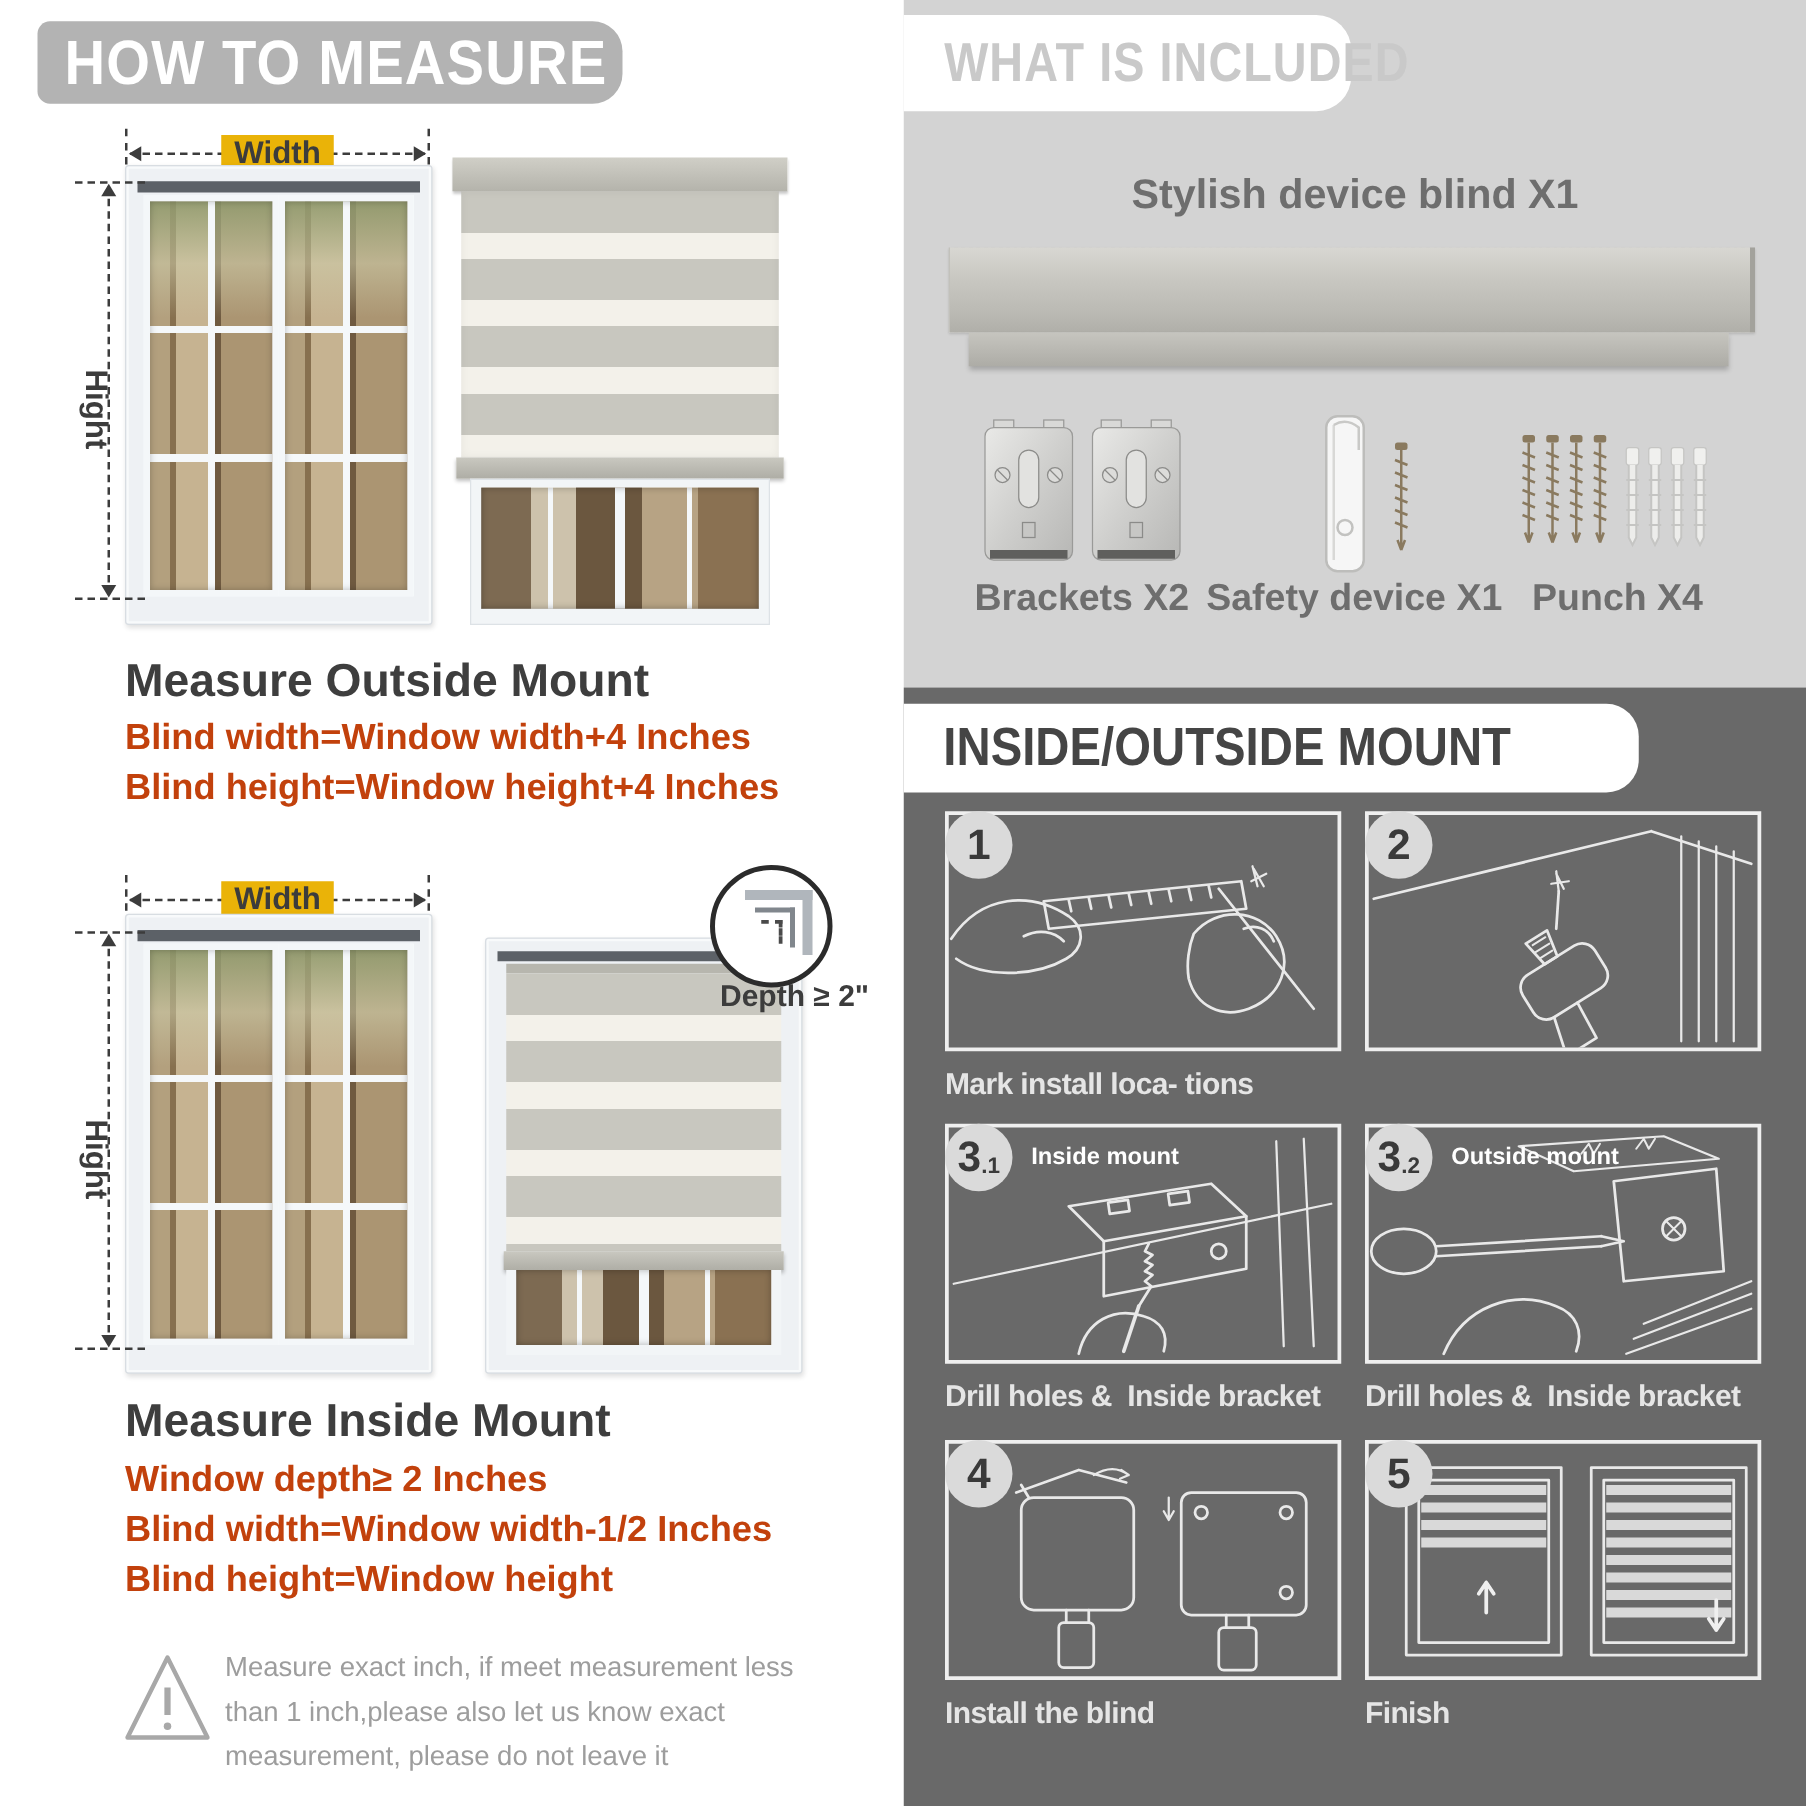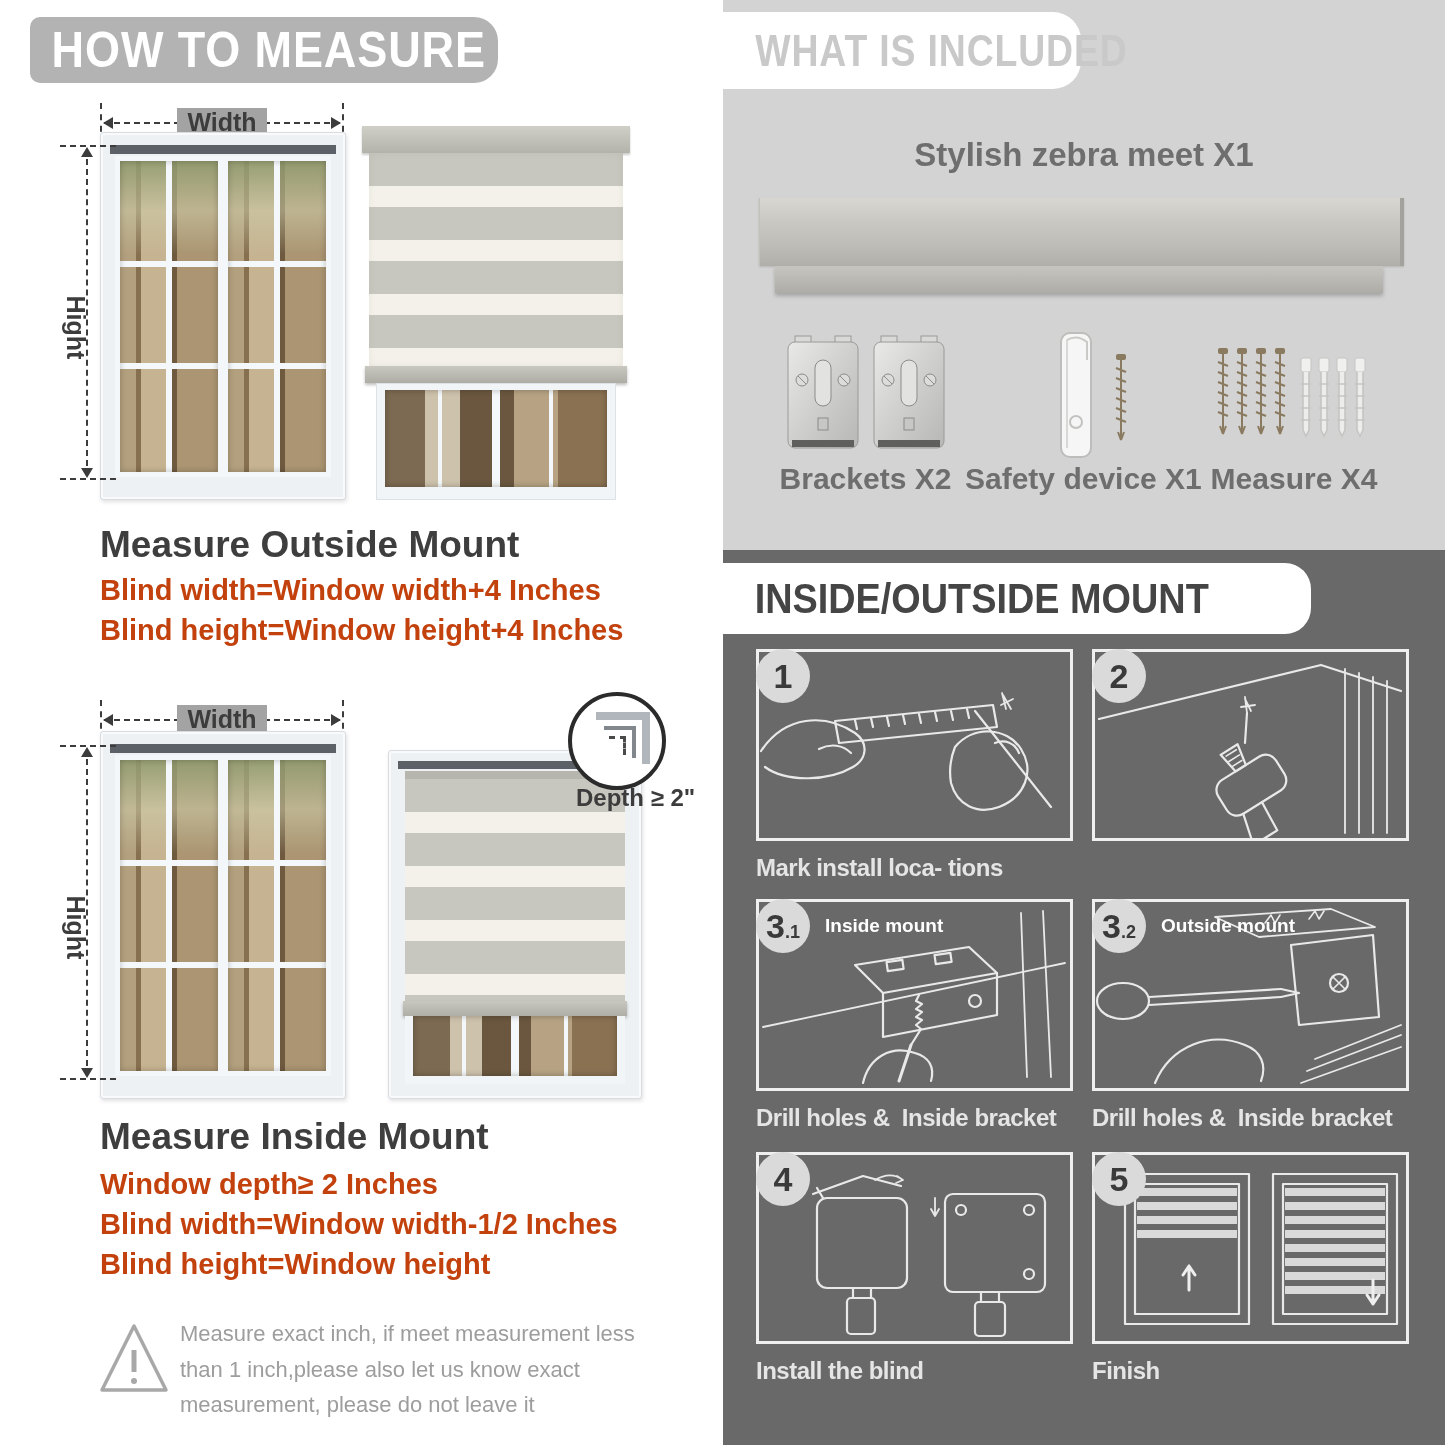--- a/index.html
+++ b/index.html
@@ -11,21 +11,21 @@
   .howto-box span{color:#fff;font-weight:bold;font-size:50px;letter-spacing:1px;padding-left:24px;
                   transform:scaleX(.9);transform-origin:left center;white-space:nowrap;}
   
   .dim-h{position:absolute;height:40px;}
   .dim-h .hline{position:absolute;top:19px;height:0;border-top:2px dashed #3c3c3c;}
   .dim-h .vline{position:absolute;top:0;bottom:0;width:0;border-left:2px dashed #3c3c3c;}
   .arrow{position:absolute;width:0;height:0;}
   .arr-left{top:14px;border-top:6px solid transparent;border-bottom:6px solid transparent;border-right:10px solid #3c3c3c;}
   .arr-right{top:14px;border-top:6px solid transparent;border-bottom:6px solid transparent;border-left:10px solid #3c3c3c;}
   .dim-h .dlabel{position:absolute;top:5px;left:0;right:0;text-align:center;font-size:25px;font-weight:bold;color:#3c3c3c;background:transparent;}
-  .dim-h .dlabel em{font-style:normal;background:#a3a3a3;padding:0 10px;}
+  .dim-h .dlabel em{font-style:normal;background:#eab308;padding:0 10px;}
   .dim-v{position:absolute;width:110px;}
   .dim-v .vline{position:absolute;left:26px;top:4px;bottom:4px;border-left:2px dashed #3c3c3c;}
   .dim-v .tick{position:absolute;left:0;width:56px;border-top:2px dashed #3c3c3c;}
   .arr-up{left:21px;border-left:6px solid transparent;border-right:6px solid transparent;border-bottom:10px solid #3c3c3c;}
   .arr-down{left:21px;border-left:6px solid transparent;border-right:6px solid transparent;border-top:10px solid #3c3c3c;}
   .dim-v .dlabel{position:absolute;left:-16px;top:50%;transform:rotate(90deg);font-size:25px;font-weight:bold;color:#3c3c3c;white-space:nowrap;}
   
   .win{position:absolute;background:#eef1f4;border:1px solid #d8dde2;border-radius:3px;
        box-shadow:inset 0 0 0 2px #f8fafb,1px 2px 4px rgba(0,0,0,.12);}
   .win .jamb{position:absolute;left:9px;right:9px;top:12px;height:9px;background:#5c6167;}
@@ -197,21 +197,21 @@
     <path d="M38 8 L70 72 L6 72 Z" fill="none" stroke="#a8a8a8" stroke-width="3.5" stroke-linejoin="round"></path>
     <line x1="38" y1="32" x2="38" y2="54" stroke="#a8a8a8" stroke-width="5"></line>
     <circle cx="38" cy="63" r="3" fill="#a8a8a8"></circle>
   </svg>
   <div class="warn-text" style="left:180px;top:1316px;width:480px;">Measure exact inch, if meet measurement less than 1 inch,please also let us know exact measurement, please do not leave it</div>
 
   <div class="panel-light">
     <div class="wii-box">
       <span>WHAT IS INCLUDED</span>
     </div>
-    <div class="product-label">Stylish zebra meet X1</div>
+    <div class="product-label">Stylish device blind X1</div>
 
     <div class="headrail"></div>
     <div class="headrail-lip"></div>
 
     <svg class="itemsvg" style="left:62px;top:334px;" width="76" height="124" viewBox="0 0 76 124">
       <defs>
           <linearGradient id="mg1" x1="0" y1="0" x2="1" y2="1">
         <stop offset="0" stop-color="#e9e9e7"></stop>
             <stop offset=".5" stop-color="#cfcfcd"></stop>
             <stop offset="1" stop-color="#b7b7b5"></stop>
@@ -287,21 +287,21 @@
         <rect x="2" y="2" width="10" height="14" rx="2" fill="#f0f0ee" stroke="#c5c5c3"></rect>
         <path d="M4 16 L4 74 L7 80 L10 74 L10 16 M2 28 L12 28 M2 40 L12 40 M2 52 L12 52 M2 64 L12 64" stroke="#c5c5c3" fill="#ededeb" stroke-width="1.6"></path>
       </svg>
     <svg class="itemsvg" style="left:630px;top:356px;" width="14" height="84" viewBox="0 0 14 84">
         <rect x="2" y="2" width="10" height="14" rx="2" fill="#f0f0ee" stroke="#c5c5c3"></rect>
         <path d="M4 16 L4 74 L7 80 L10 74 L10 16 M2 28 L12 28 M2 40 L12 40 M2 52 L12 52 M2 64 L12 64" stroke="#c5c5c3" fill="#ededeb" stroke-width="1.6"></path>
       </svg>
 
     <div class="item-label" style="left:30px;width:225px;">Brackets X2</div>
     <div class="item-label" style="left:242px;width:230px;">Safety device X1</div>
-    <div class="item-label" style="left:478px;width:186px;">Measure X4</div>
+    <div class="item-label" style="left:478px;width:186px;">Punch X4</div>
   </div>
 
   <div class="panel-dark">
     <div class="iom-box">
       <span>INSIDE/OUTSIDE MOUNT</span>
     </div>
 
     <div class="step" style="left:33px;top:99px;">
       <div class="step-box">
         <div class="badge">

